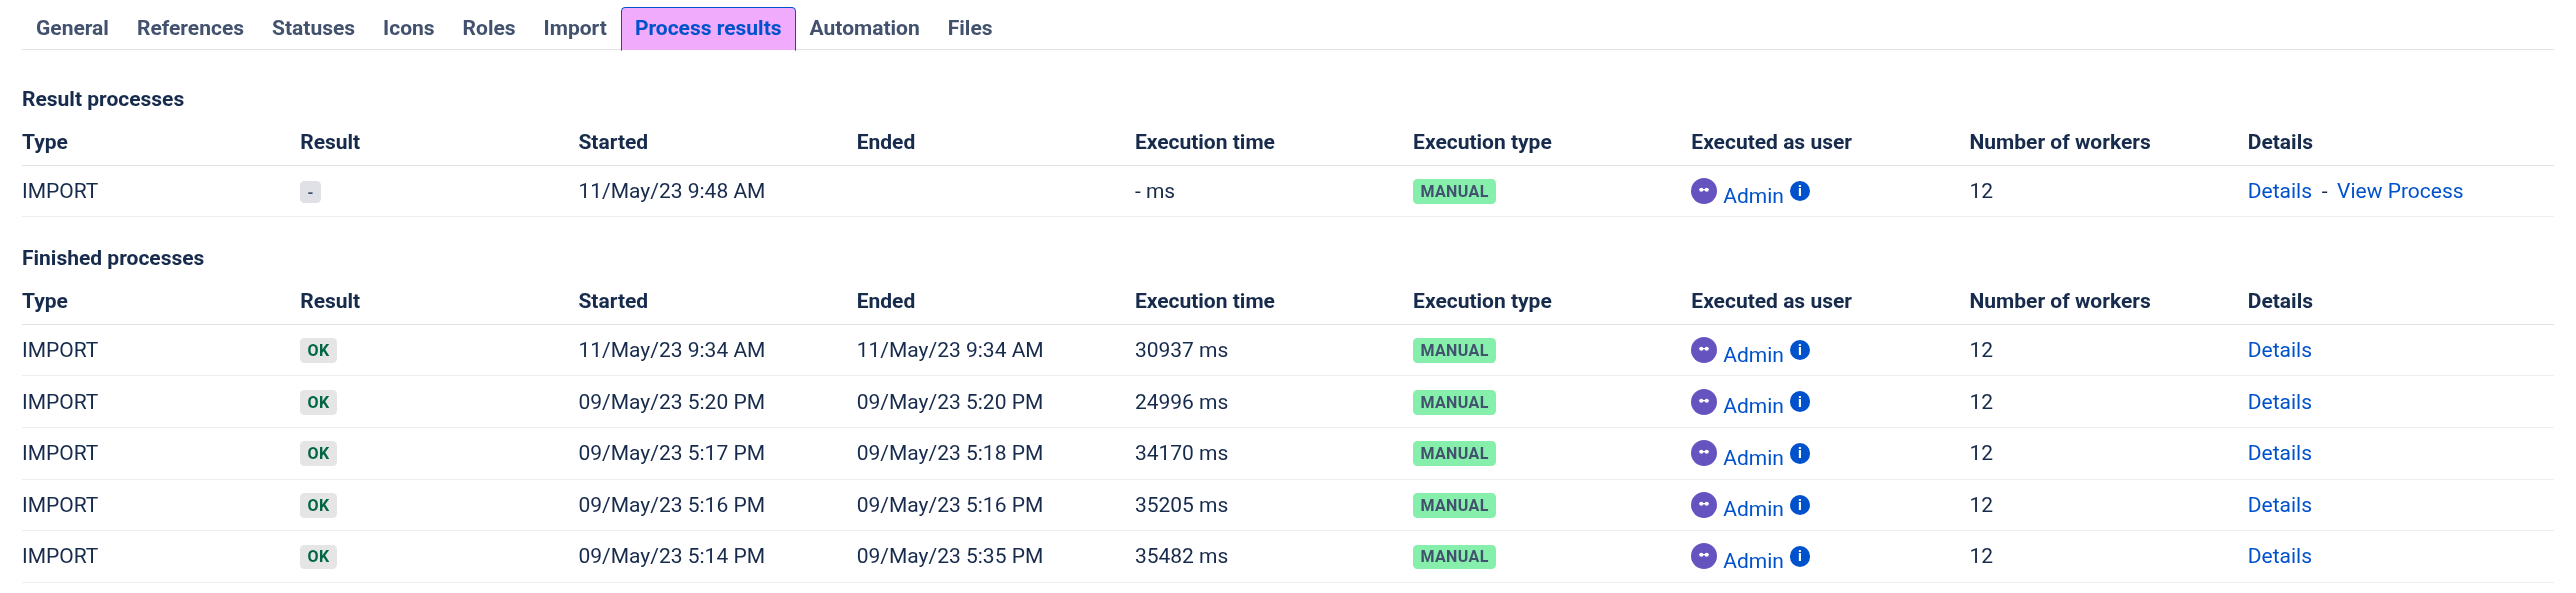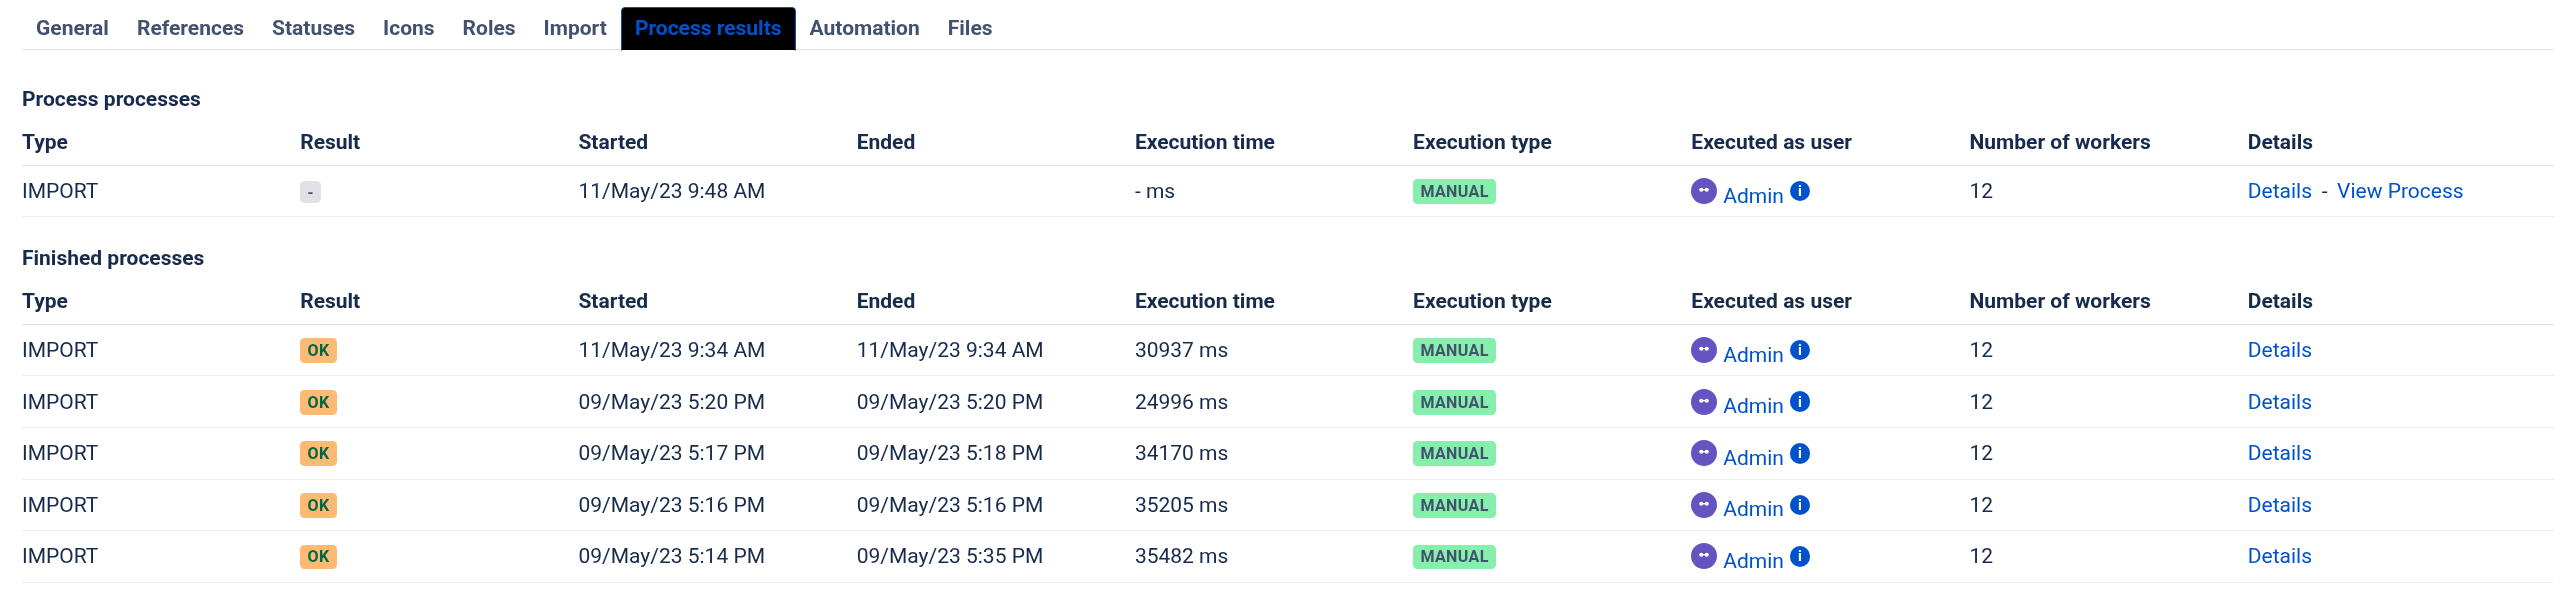--- a/index.html
+++ b/index.html
@@ -27,21 +27,21 @@
     border: 1.5px solid transparent;
     border-bottom: none;
     margin-bottom: -1.5px;
     border-radius: 4.4px 4.4px 0 0;
     position: relative;
   }
   .tab.active {
     color: #0052CC;
     border: 1.5px solid #0052CC;
     border-bottom: 1.5px solid #fff;
-    background: #000000;
+    background: #f0abfc;
   }
   
   .section-title {
     font-weight: 700;
     font-size: 21px;
     margin-bottom: 8.8px;
     color: #172B4D;
   }
   table {
     width: 100%;
@@ -80,21 +80,21 @@
   .badge {
     display: inline-block;
     font-size: 16px;
     font-weight: 700;
     padding: 2.9px 7.3px;
     border-radius: 4.4px;
     letter-spacing: 0.4px;
   }
   .badge.ok {
     color: #006644;
-    background: #fdba74;
+    background: #e5e5e5;
   }
   .badge.manual {
     color: #42526E;
     background: #86efac;
   }
   .badge.dash {
     color: #42526E;
     background: #DFE1E6;
     font-weight: 600;
     padding: 1.5px 7.3px;
@@ -143,21 +143,21 @@
   <div class="tab">References</div>
   <div class="tab">Statuses</div>
   <div class="tab">Icons</div>
   <div class="tab">Roles</div>
   <div class="tab">Import</div>
   <div class="tab active">Process results</div>
   <div class="tab">Automation</div>
   <div class="tab">Files</div>
 </div>
 
-<div class="section-title">Process processes</div>
+<div class="section-title">Result processes</div>
 <table>
   <colgroup>
     <col class="col-type">
       <col class="col-result">
       <col class="col-started">
       <col class="col-ended">
     <col class="col-exectime">
       <col class="col-exectype">
       <col class="col-user">
       <col class="col-workers">

